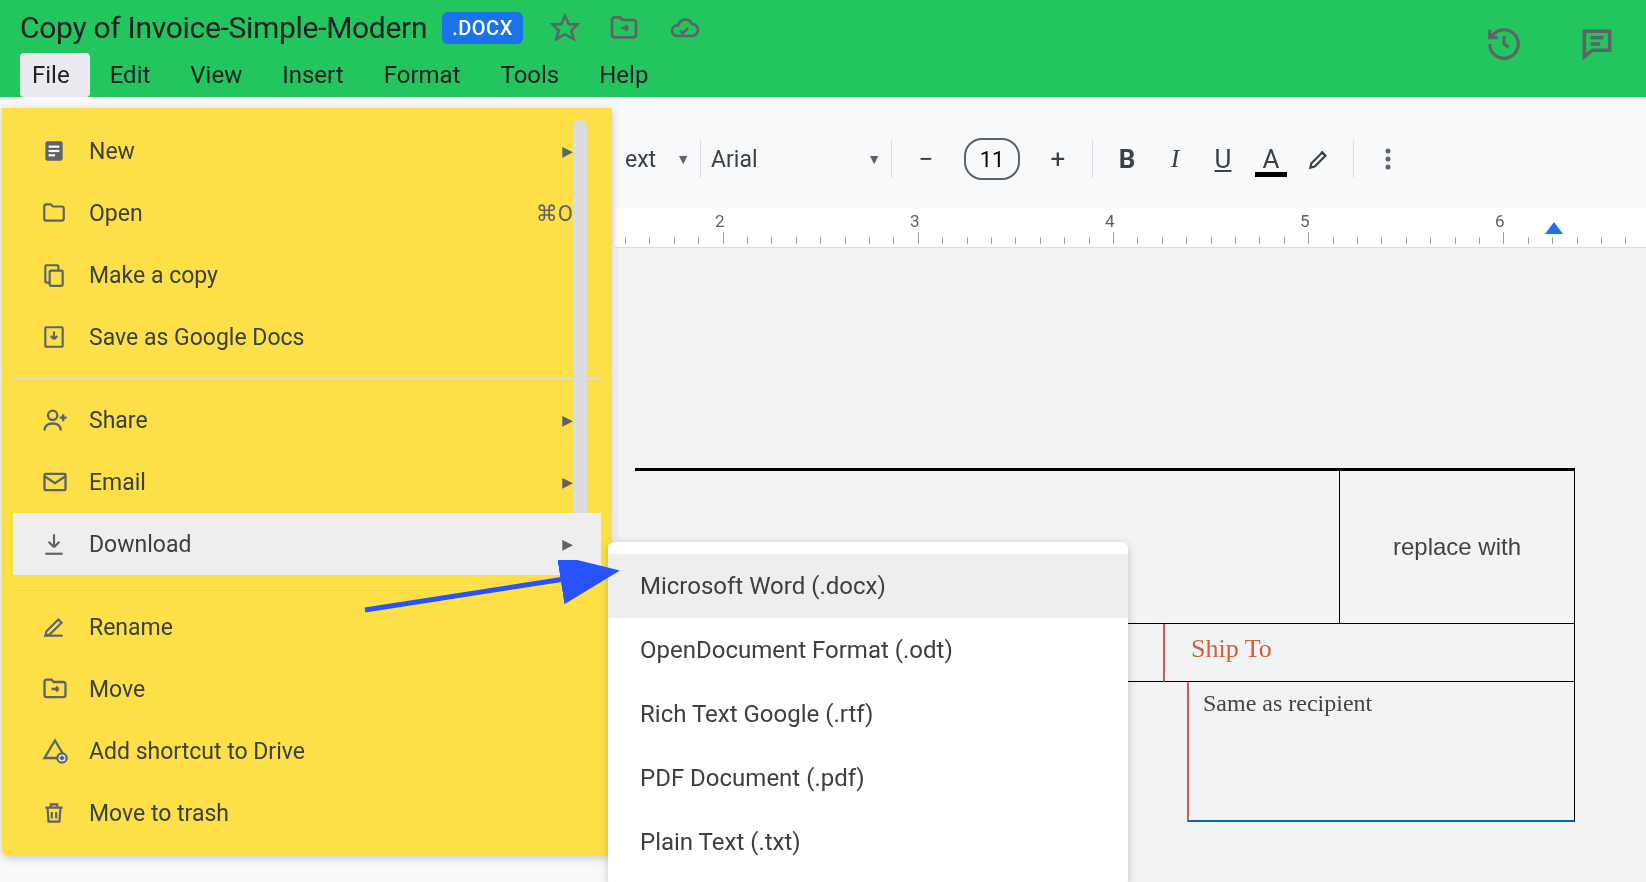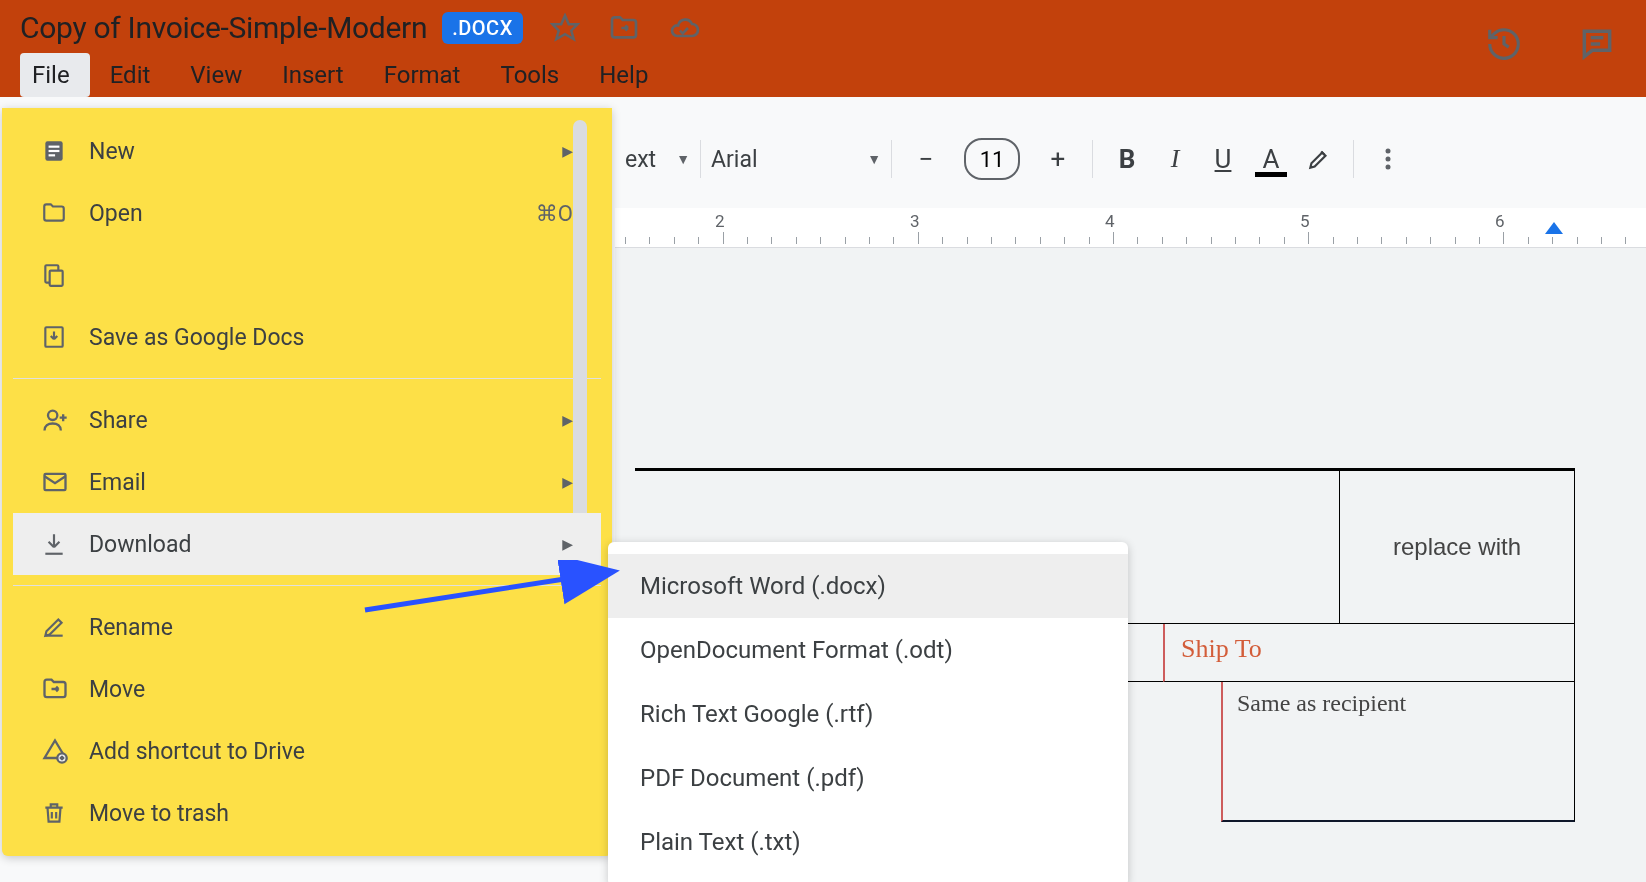--- a/index.html
+++ b/index.html
@@ -5,21 +5,21 @@
     * { box-sizing: border-box; margin: 0; padding: 0; }
     body { 
       font-family: "Google Sans", Roboto, Arial, sans-serif; 
       background: #f8f9fa;
       width: 1646px;
       height: 882px;
       overflow: hidden;
       position: relative;
     }
     .header {
-      background: #c2410c;
+      background: #22c55e;
       padding: 10px 20px 0 20px;
     }
     .title-row {
       display: flex;
       align-items: center;
       gap: 15px;
       padding-bottom: 8px;
     }
     .doc-title {
       font-size: 30px;
@@ -258,33 +258,33 @@
     }
     .inv-head-left {
       flex: 1;
       border-bottom: 1px solid #000;
     }
     .inv-head-cell {
       width: 412px;
       border-left: 2px solid #cd5c5c;
       border-right: 1px solid #000;
       border-bottom: 1px solid #000;
-      padding: 10px 16px;
+      padding: 10px 26px;
       font-size: 26px;
       color: #d35d3a;
     }
     .inv-body-row {
       display: flex;
       height: 140px;
     }
     .inv-body-cell {
-      width: 354px;
+      width: 388px;
       border-left: 2px solid #cd5c5c;
       border-right: 1px solid #000;
-      border-bottom: 2px solid #0f172a;
+      border-bottom: 2px solid #0369a1;
       padding: 8px 14px;
       font-size: 24px;
       color: #444;
     }
     .arrow-svg {
       position: absolute;
       left: 355px;
       top: 560px;
       z-index: 200;
       pointer-events: none;
@@ -511,20 +511,21 @@
     <span class="menu-label">Open</span>
     <span class="menu-shortcut">⌘O</span>
   </div>
   <div class="menu-item">
     <span class="menu-icon">
         <svg width="26" height="26" viewBox="0 0 24 24" fill="none" stroke="#5f6368" stroke-width="2">
           <rect x="8" y="8" width="12" height="14" rx="1"></rect>
           <path d="M16 8V4a1 1 0 0 0-1-1H5a1 1 0 0 0-1 1v14a1 1 0 0 0 1 1h3"></path>
         </svg>
       </span>
+    <span class="menu-label">Make a copy</span>
   </div>
   <div class="menu-item">
     <span class="menu-icon">
         <svg width="26" height="26" viewBox="0 0 24 24" fill="none" stroke="#5f6368" stroke-width="2">
           <rect x="4" y="3" width="16" height="18" rx="1"></rect>
           <path d="M12 7v7m0 0-3-3m3 3 3-3"></path>
         </svg>
       </span>
     <span class="menu-label">Save as Google Docs</span>
   </div>

